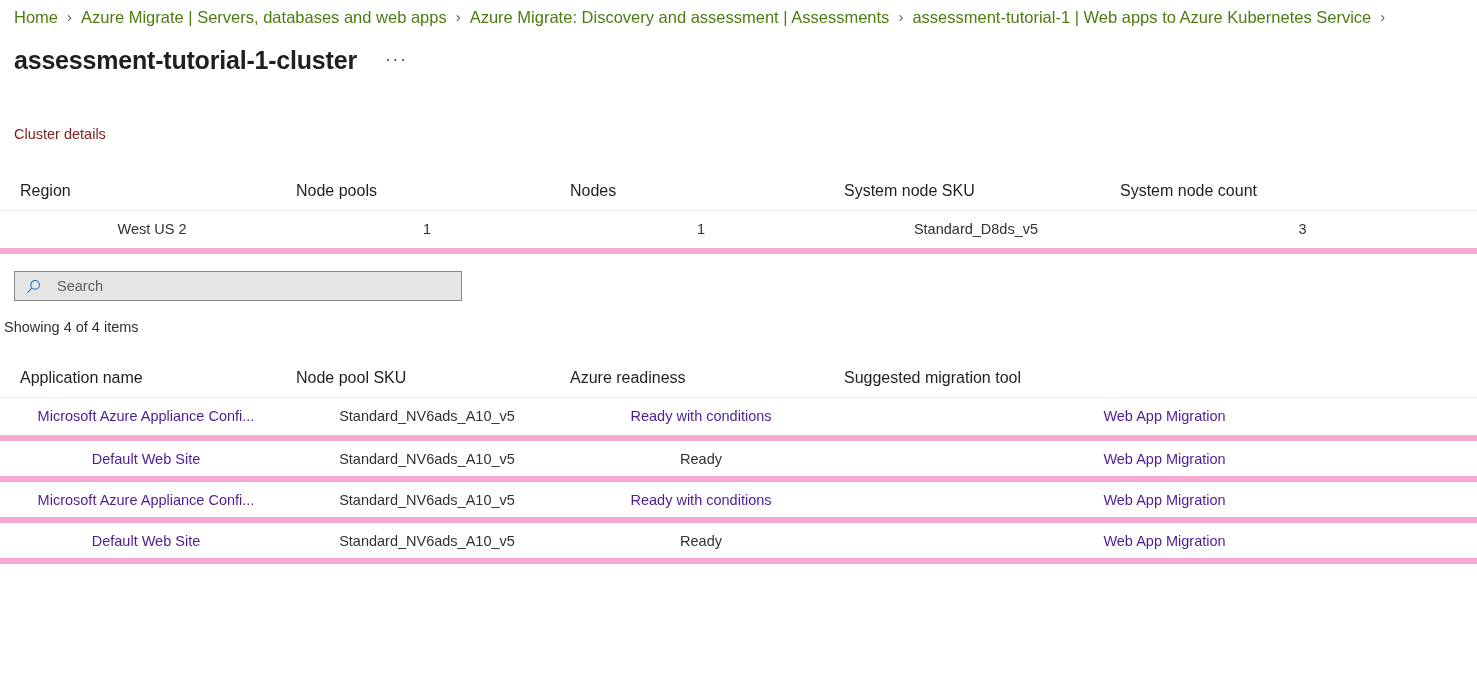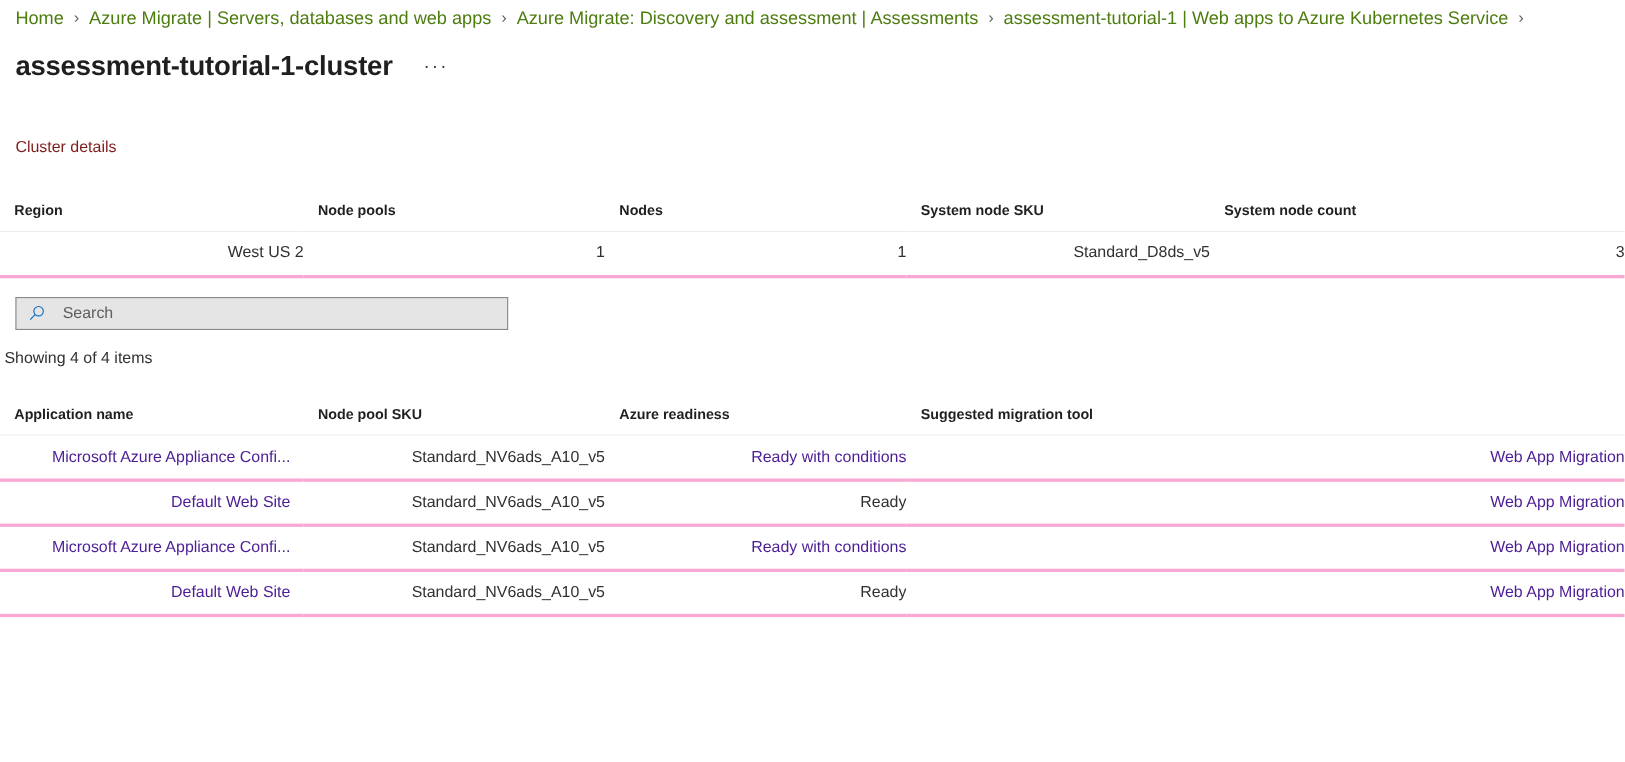--- a/index.html
+++ b/index.html
@@ -81,36 +81,36 @@
 
   
   .tbl {
     width: 1477px;
     border-collapse: collapse;
     table-layout: fixed;
     font-size: 14.5px;
   }
   .tbl th {
     text-align: left;
-    font-weight: 700;
-    font-size: 13px;
+    font-weight: 400;
+    font-size: 16px;
     color: #201f1e;
-    padding: 0 0 0 13px;
+    padding: 0 0 0 20px;
     height: 38px;
     vertical-align: middle;
     border-bottom: 1px solid #ededed;
     white-space: nowrap;
   }
   .tbl td {
-    text-align: right;
+    text-align: center;
     padding: 0 0 0 28px;
     height: 41px;
     vertical-align: middle;
     color: #323130;
-    border-bottom: 3px solid #f9a8d4;
+    border-bottom: 6px solid #f9a8d4;
     white-space: nowrap;
     overflow: hidden;
     text-overflow: ellipsis;
   }
   .cell-link {
     color: #4c1d95;
     text-decoration: none;
     cursor: pointer;
   }
 

